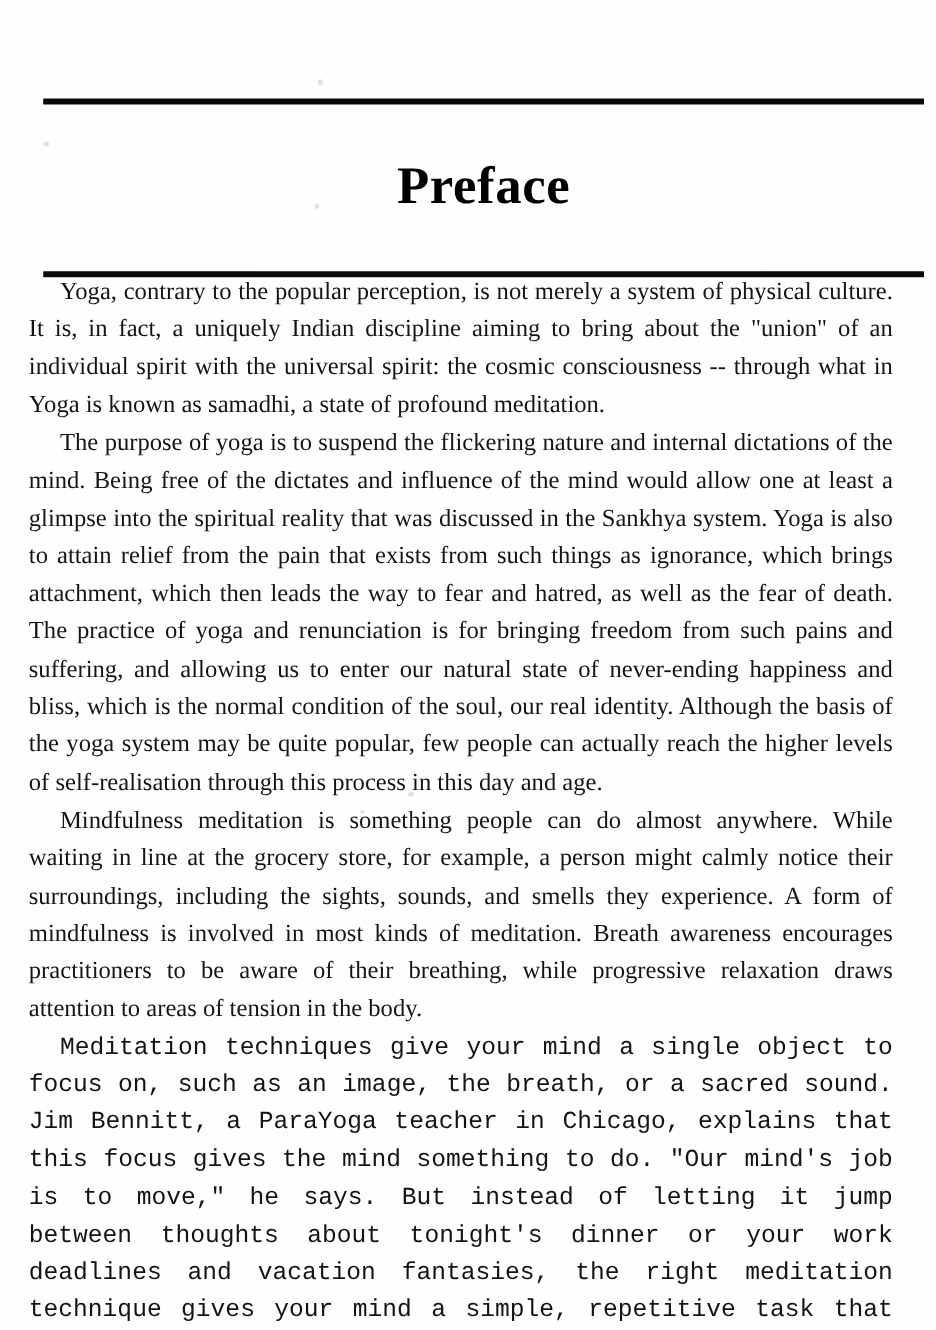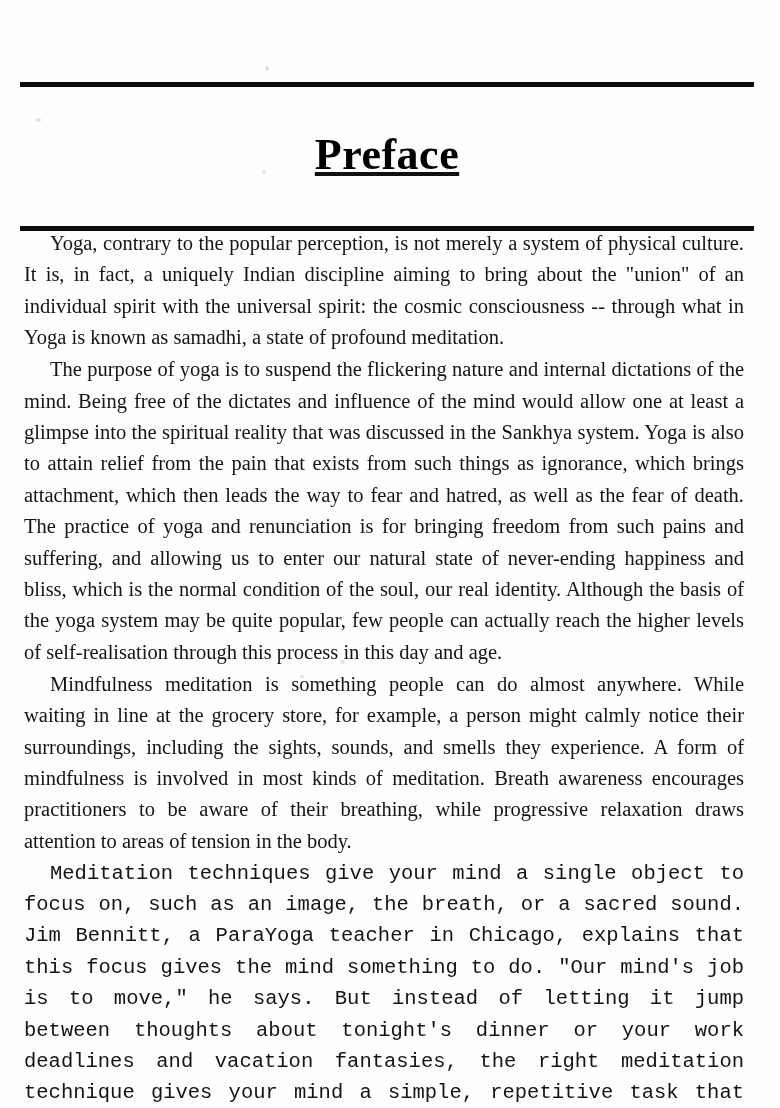--- a/index.html
+++ b/index.html
@@ -13,24 +13,23 @@
     height: 1108px;
     background: #fefefe;
     overflow: hidden;
     font-family: "Liberation Serif", "DejaVu Serif", serif;
     color: #111111;
   }
 
   
   .title-block {
     position: absolute;
-    left: 20px;
+    left: 36px;
     top: 82px;
     width: 734px;
-    text-decoration: underline;
   }
   .rule {
     width: 100%;
     height: 5px;
     background: #0a0a0a;
     border-radius: 0.5px;
   }
   .rule.top { margin-bottom: 0; }
   .rule.bottom { margin-top: 0; }
   .title-text {

